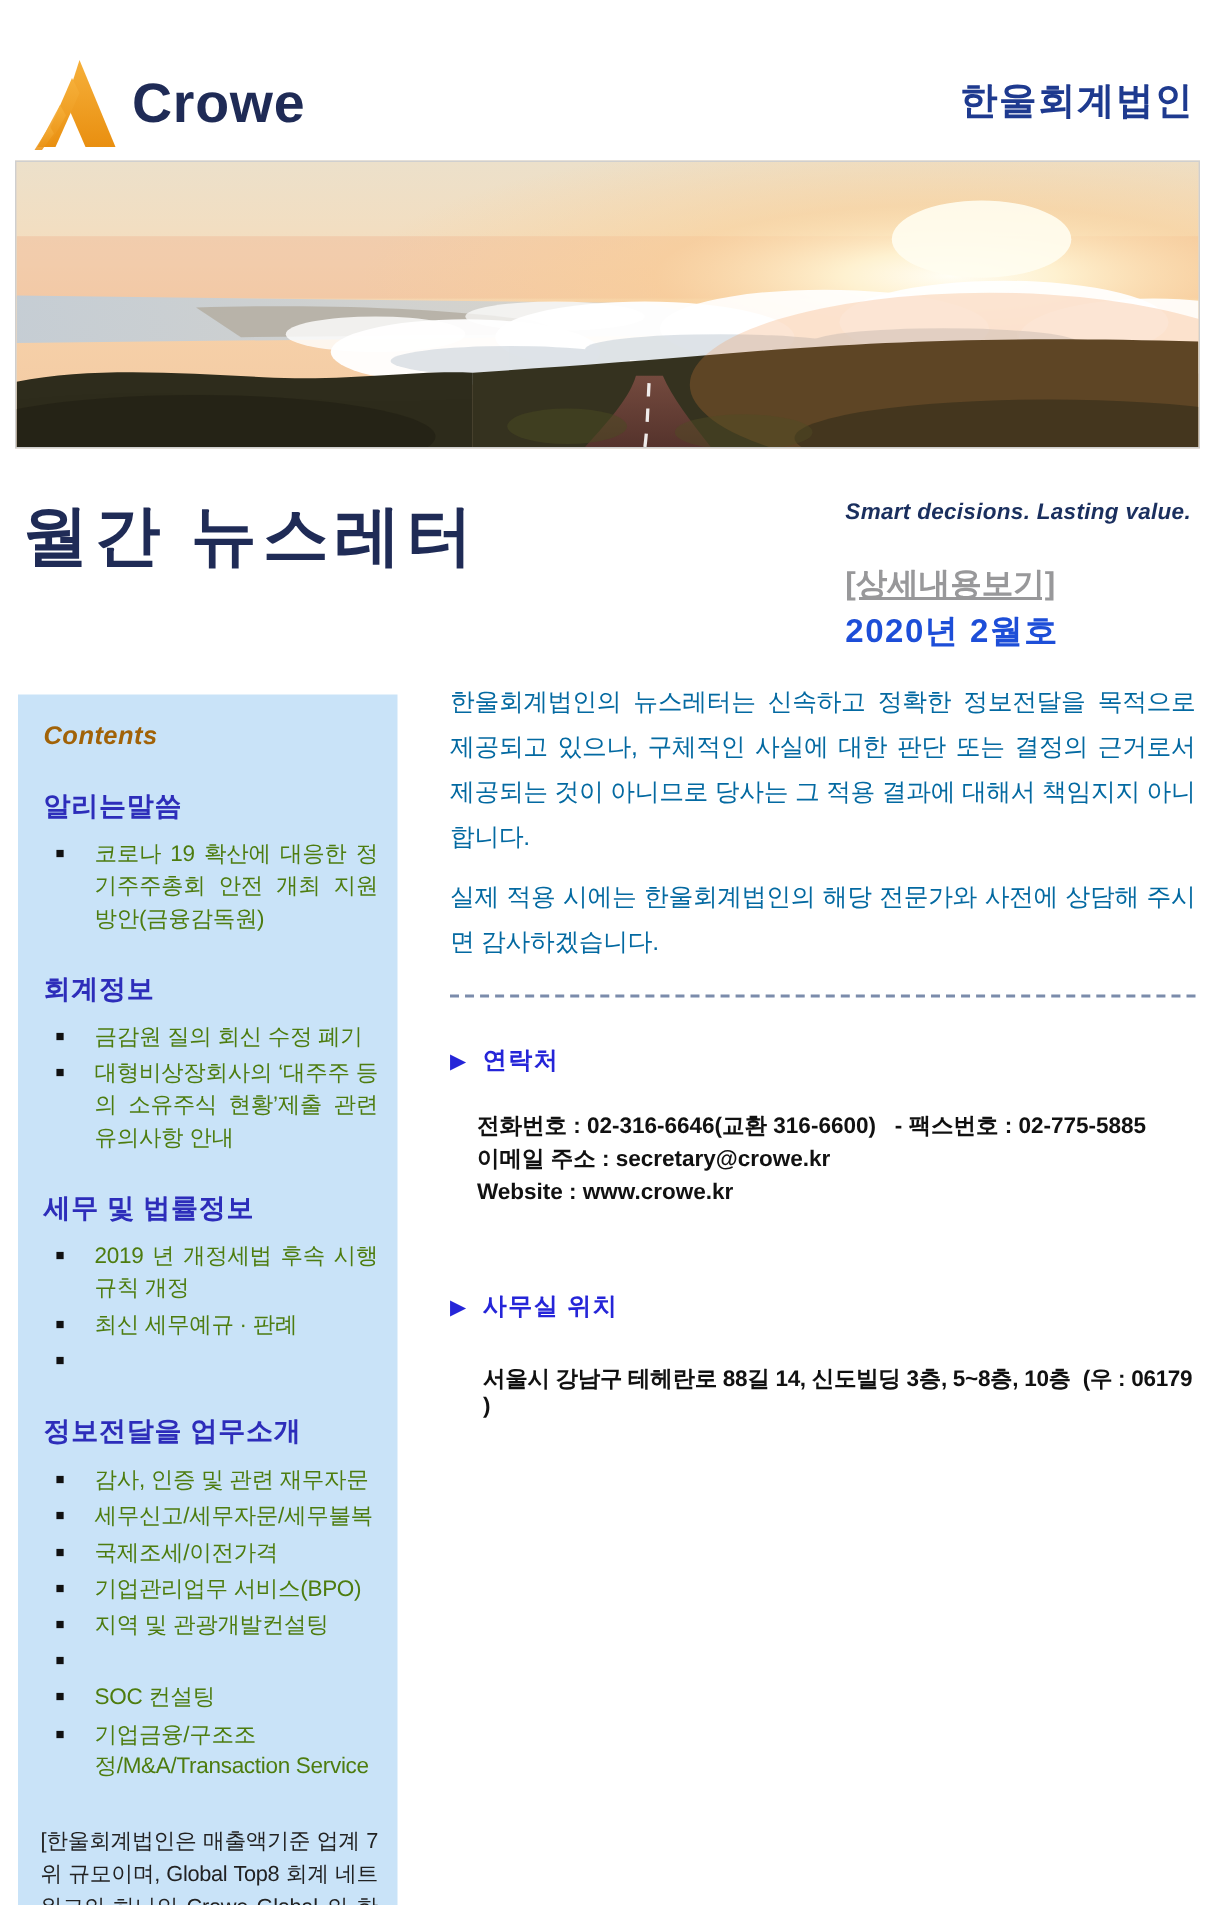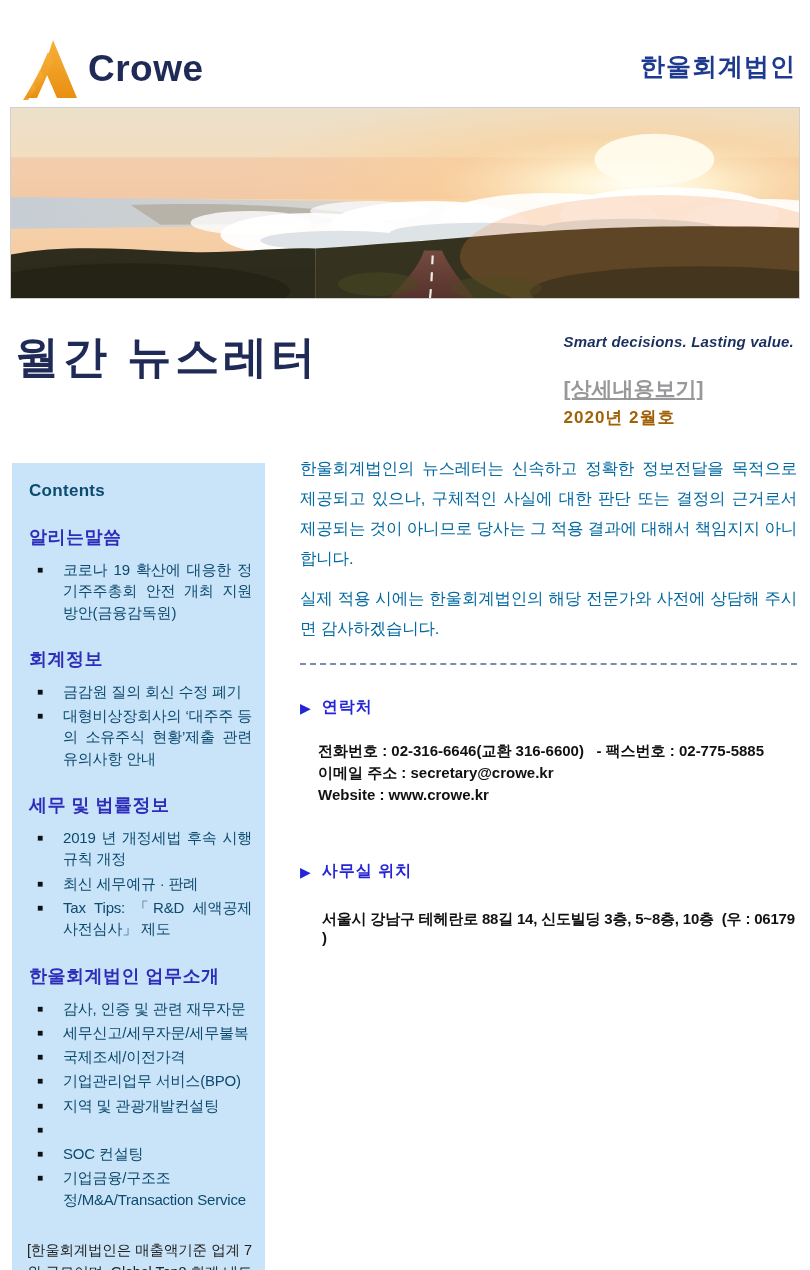--- a/index.html
+++ b/index.html
@@ -15,30 +15,30 @@
 
   
   .hero{position:absolute;top:107px;left:10px;width:790px;height:192px;border:1px solid #cfcfcf;box-sizing:border-box;overflow:hidden;background:#f3dfc4;}
   .hero svg{display:block;width:100%;height:100%;}
 
   
   .masthead-title{position:absolute;top:328px;left:15px;font-size:44px;font-weight:800;color:#1f2b56;letter-spacing:4px;}
   .mast-right{position:absolute;top:333px;right:16px;}
   .tagline{font-size:15px;font-weight:700;font-style:italic;color:#1a2f5e;letter-spacing:.2px;}
   .detail-link{display:block;margin-top:24px;font-size:21px;font-weight:700;color:#98989a;text-decoration:underline;cursor:pointer;}
-  .issue{display:block;margin-top:3px;font-size:17px;font-weight:700;color:#a16207;letter-spacing:1px;}
+  .issue{display:block;margin-top:3px;font-size:22px;font-weight:700;color:#1d4ed8;letter-spacing:1px;}
 
   
   .sidebar{position:absolute;top:463px;left:12px;width:253px;min-height:767px;background:#c9e3f8;box-sizing:border-box;padding:16px 13px 20px 13px;}
-  .contents-title{font-size:17px;font-weight:700;color:#0c4a6e;margin:2px 0 0 4px;letter-spacing:.3px;}
+  .contents-title{font-size:17px;font-weight:700;font-style:italic;color:#a16207;margin:2px 0 0 4px;letter-spacing:.3px;}
   .side-heading{font-size:18px;font-weight:800;color:#2d2dba;margin:24px 0 10px 4px;letter-spacing:.5px;}
   .side-list{margin:0 0 0 12px;padding:0;list-style:none;}
   .side-item{display:flex;align-items:flex-start;margin:0 0 3px 0;}
   .side-item .bullet{flex:0 0 26px;font-size:10px;line-height:21px;color:#111;}
-  .side-item .itext{flex:1;font-size:15px;line-height:1.42;color:#0c4a6e;text-align:justify;letter-spacing:-0.2px;}
+  .side-item .itext{flex:1;font-size:15px;line-height:1.42;color:#4d7c0f;text-align:justify;letter-spacing:-0.2px;}
   .side-footnote{margin:30px 0 0 2px;font-size:14.5px;line-height:1.5;color:#222;text-align:justify;letter-spacing:-0.2px;}
 
   
   .main{position:absolute;top:443px;left:300px;width:497px;}
   .disclaimer{font-size:16.5px;line-height:1.82;color:#0369a1;text-align:justify;letter-spacing:-0.2px;margin:10px 0 0 0;}
   .disclaimer + .disclaimer{margin-top:10px;}
   .contact-sec-title{margin-top:62px;font-size:17px;font-weight:800;color:#2525d8;letter-spacing:1px;}
   .dashline{margin-top:20px;border:none;border-top:2px dashed #7b8cab;height:0;}
   .arrow-head{display:flex;align-items:center;gap:10px;margin-top:32px;font-size:16px;font-weight:800;color:#2525d8;letter-spacing:1px;}
   .arrow-head .tri{font-size:14px;color:#2525d8;}
@@ -165,25 +165,24 @@
       <li class="side-item">
         <span class="bullet">■</span>
         <span class="itext">2019 년 개정세법 후속 시행 규칙 개정</span>
       </li>
       <li class="side-item">
         <span class="bullet">■</span>
         <span class="itext">최신 세무예규 · 판례</span>
       </li>
       <li class="side-item">
         <span class="bullet">■</span>
-        <span class="itext">Tax Tips: 「R&amp;D 세액공제 사전심사」 제도</span>
-      </li>
-    </ul>
-
-    <div class="side-heading">한울회계법인 업무소개</div>
+      </li>
+    </ul>
+
+    <div class="side-heading">정보전달을 업무소개</div>
     <ul class="side-list">
       <li class="side-item">
         <span class="bullet">■</span>
         <span class="itext">감사, 인증 및 관련 재무자문</span>
       </li>
       <li class="side-item">
         <span class="bullet">■</span>
         <span class="itext">세무신고/세무자문/세무불복</span>
       </li>
       <li class="side-item">

